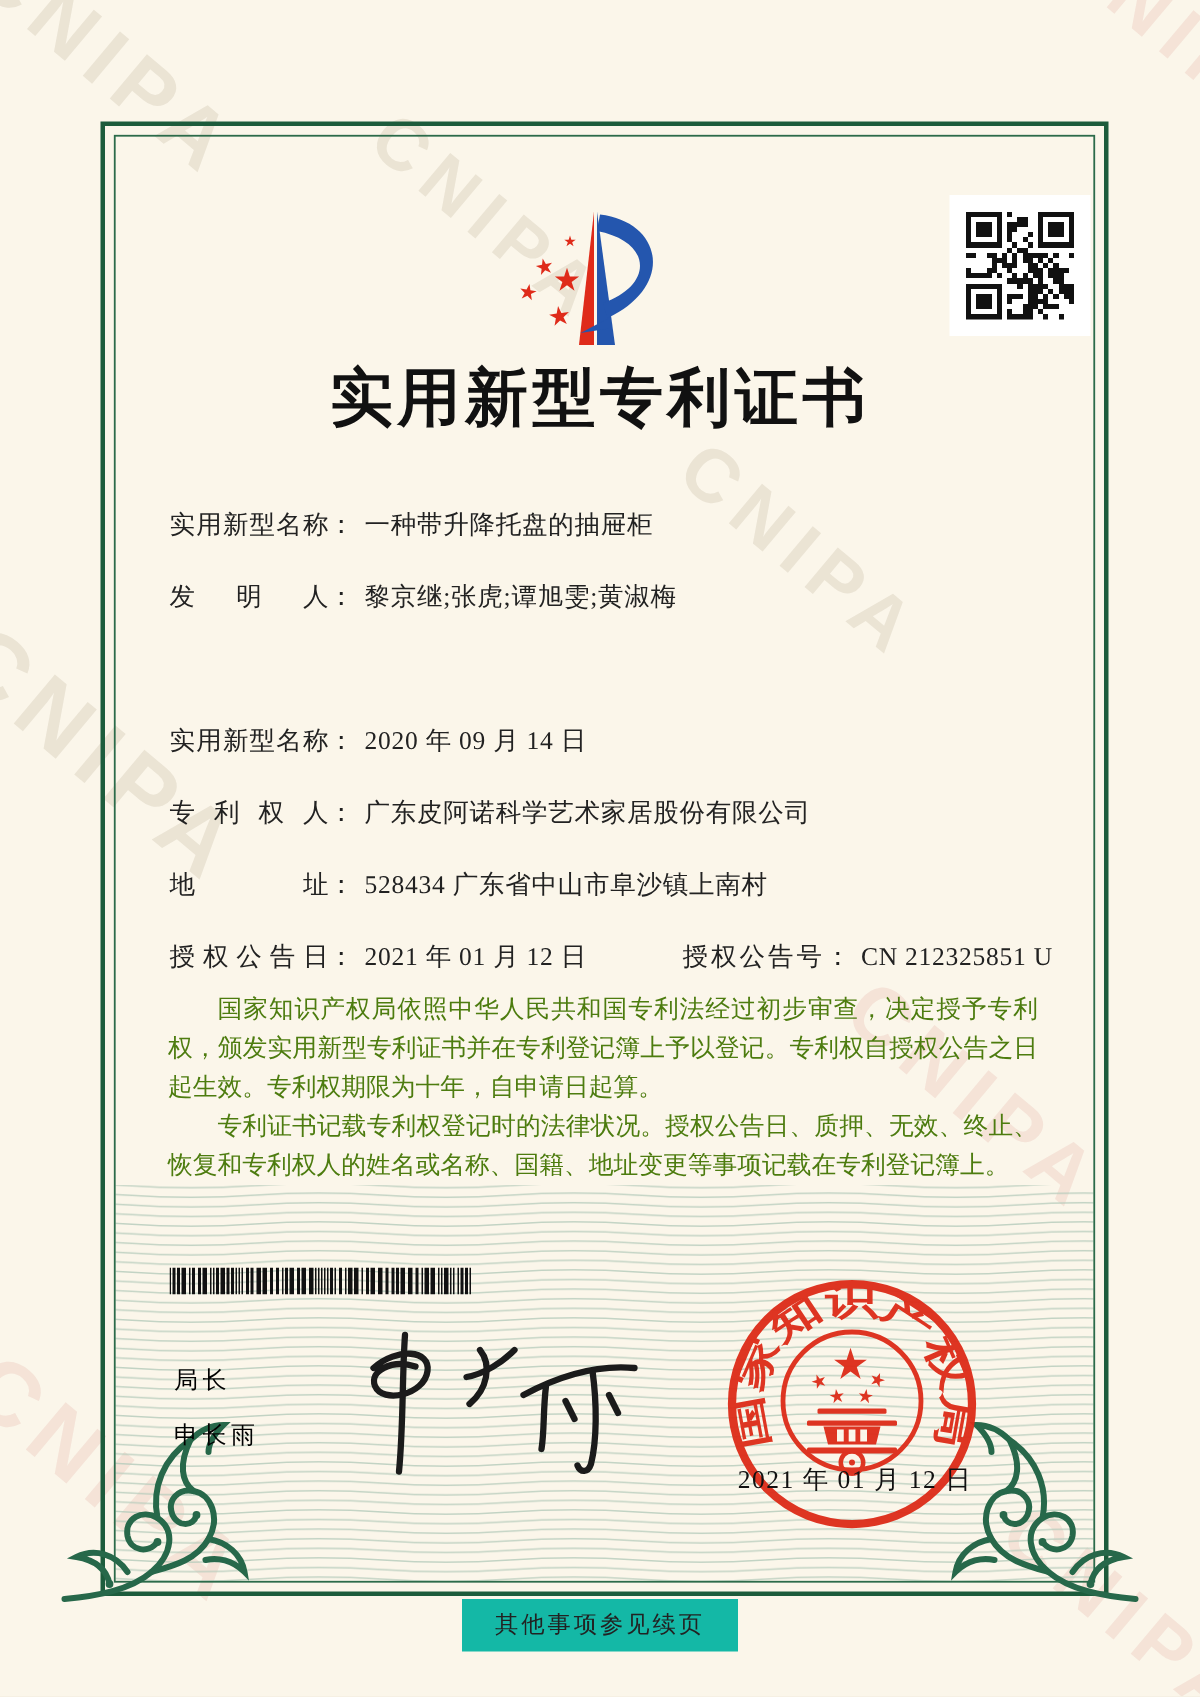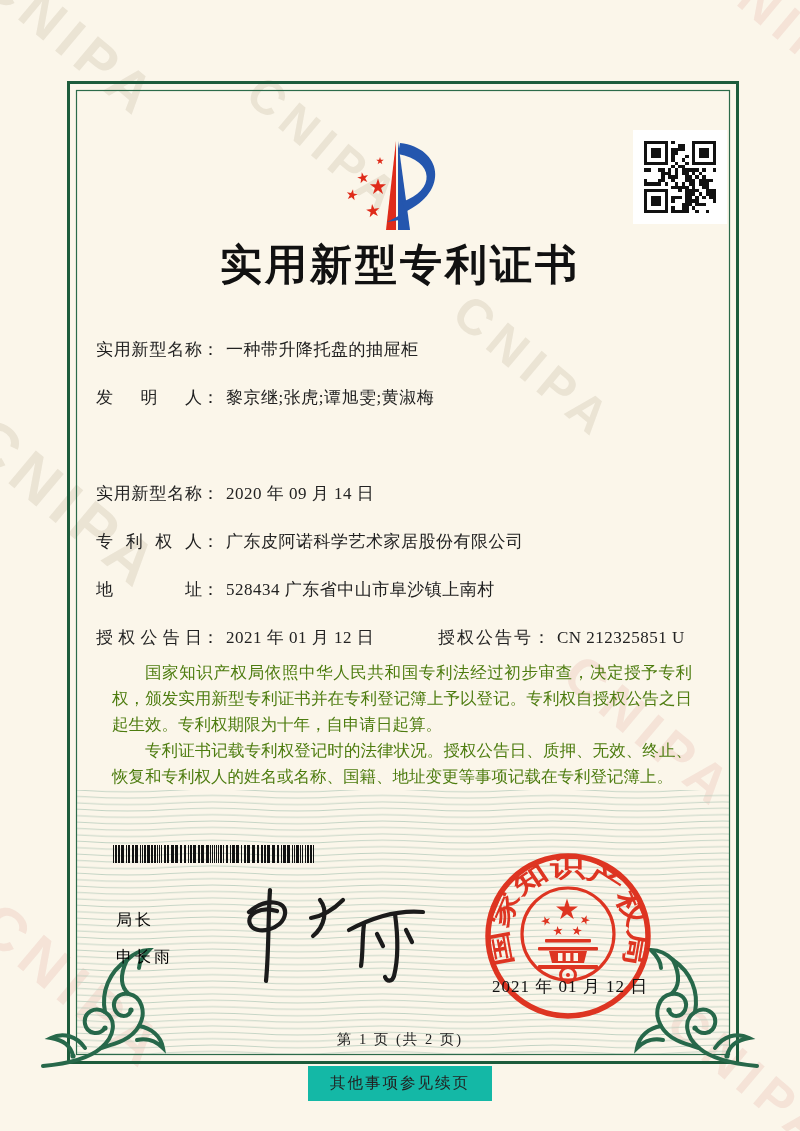--- a/index.html
+++ b/index.html
@@ -10,21 +10,21 @@
         color:rgba(176,163,138,.22);white-space:nowrap;}
   .watermark.pink{color:rgba(224,160,148,.22);}
   .frame{position:absolute;left:0;top:0;z-index:2;}
   .cert-no{position:absolute;left:104px;top:134px;font-size:17px;letter-spacing:1.5px;z-index:3;}
   .logo{position:absolute;left:340px;top:128px;z-index:3;}
   .qr{position:absolute;left:633px;top:130px;width:94px;height:94px;background:#fff;z-index:3;
       display:flex;align-items:center;justify-content:center;}
   .qr svg{width:72px;height:72px;fill:#111;shape-rendering:crispEdges;}
   .title{position:absolute;left:0;right:0;top:237px;margin:0;text-align:center;
         font-size:42px;font-weight:700;letter-spacing:3px;z-index:3;color:#111;}
-  .row{position:absolute;left:96px;font-size:17px;z-index:3;white-space:nowrap;}
+  .row{position:absolute;left:113px;font-size:17px;z-index:3;white-space:nowrap;}
   .lbl{display:inline-block;width:106px;text-align:justify;text-align-last:justify;}
   .colon{margin-right:7px;}
   .val{letter-spacing:.5px;}
   .pair2{position:absolute;left:342px;top:0;}
   .pair2 .lbl2{letter-spacing:2px;}
   .body-text{position:absolute;left:112px;top:660px;width:580px;z-index:3;
         font-size:16.5px;line-height:26px;text-align:justify;color:#4d7c0f;}
   .body-text p{margin:0;text-indent:2em;}
   .barcode{position:absolute;left:113px;top:845px;z-index:3;}
   .signer{position:absolute;left:116px;z-index:3;font-family:"Liberation Sans","DejaVu Sans",sans-serif;
@@ -364,16 +364,15 @@
         <rect x="-10" y="19" width="4.5" height="8"></rect>
         <rect x="-2.2" y="19" width="4.5" height="8"></rect>
         <rect x="5.5" y="19" width="4.5" height="8"></rect>
       </g>
       <circle cy="41" r="7.5" fill="none" stroke="#dd2b18" stroke-width="3"></circle>
       <circle cy="41" r="2" fill="#dd2b18"></circle>
     </g>
   </svg>
   <div class="seal-date">2021 年 01 月 12 日</div>
 
-  <div class="page-footer">第 1 页 (共 2 页)</div>
   <div class="continuation">其他事项参见续页</div>
 
 </div>
 
 </body></html>

